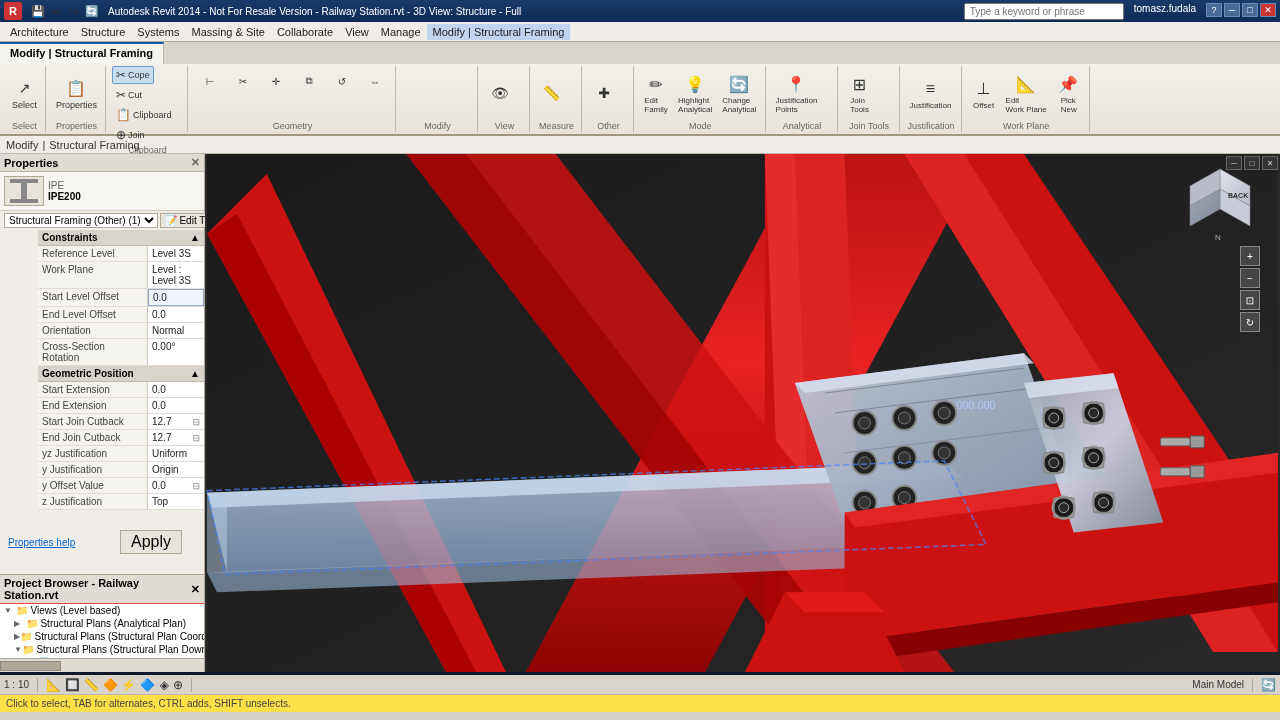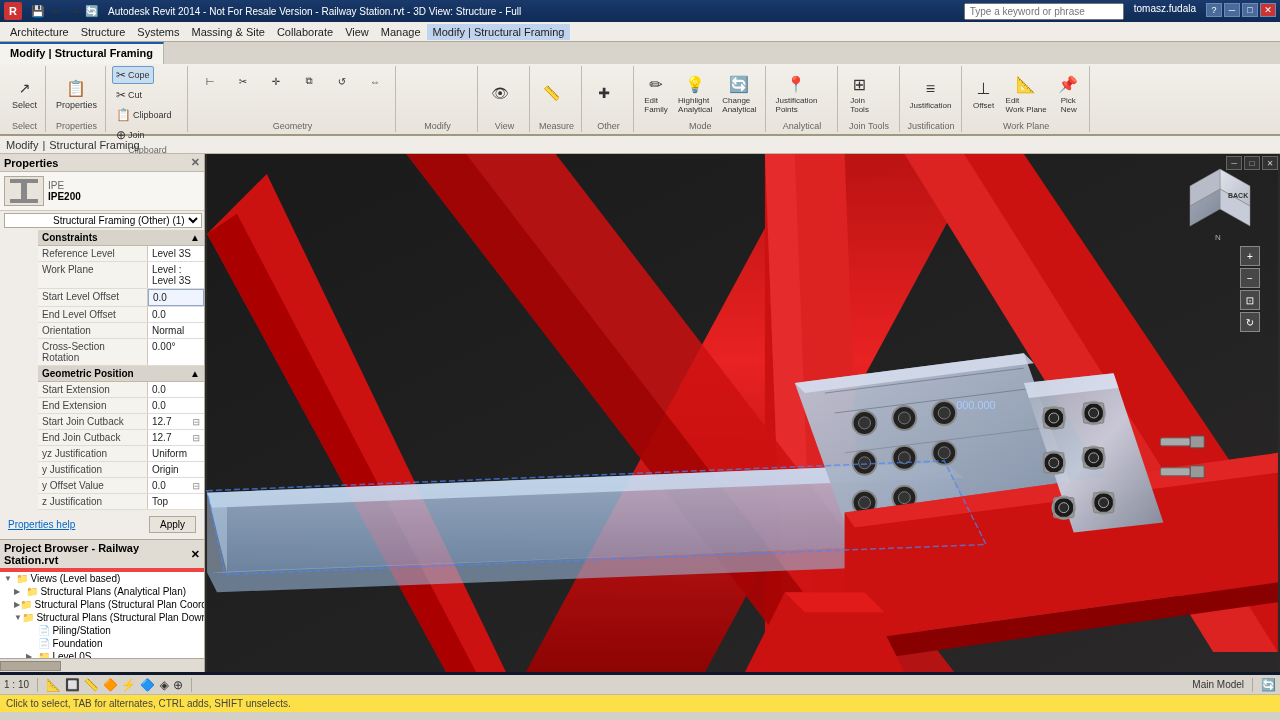--- a/index.html
+++ b/index.html
@@ -250,21 +250,21 @@
       overflow: hidden;
       display: flex;
       flex-direction: column;
     }
     #browser-header {
       display: flex;
       justify-content: flex-start;
       align-items: center;
       background: #e0dcd4;
       padding: 2px 4px;
-      border-bottom: 4px solid #ef4444;
+      border-bottom: 1px solid #ef4444;
     }
     #browser-header span { font-size: 11px; font-weight: bold; }
     #browser-tree {
       overflow-y: auto;
       flex: 1;
       background: white;
       font-size: 10px;
     }
     .tree-item {
       display: flex;
@@ -665,21 +665,21 @@
             <rect x="4" y="22" width="28" height="4" fill="#888"></rect>
           </svg>
         </div>
         <div class="type-info">
           <div class="type-category">IPE</div>
           <div class="type-name">IPE200</div>
         </div>
       </div>
 
       <div class="type-dropdown">
-        <select style="flex:1;font-size:10px;padding-left:44px;"><option>Structural Framing (Other) (1)</option></select>
+        <select style="flex:1;font-size:10px;"><option>Structural Framing (Other) (1)</option></select>
         <div class="edit-type-btn">
           <span>📝</span>
           <span>Edit Type</span>
         </div>
       </div>
 
       <div id="props-table">
         <div class="props-section-header">
           <span>Constraints</span>
           <span>▲</span>
@@ -742,21 +742,21 @@
           <div class="prop-value" style="display:flex;justify-content:space-between;align-items:center;">0.0<span style="font-size:9px;color:#888;">⊟</span></div>
         </div>
         <div class="prop-row">
           <div class="prop-label">z Justification</div>
           <div class="prop-value">Top</div>
         </div>
       </div>
 
       <div style="display:flex;justify-content:space-between;align-items:center;padding:2px 4px;background:#f0ede8;">
         <span class="props-help-link">Properties help</span>
-        <button id="apply-btn" style="margin:4px;padding:2px 10px;font-size:10px;">Apply</button>
+        <button id="apply-btn" style="margin:18px;padding:2px 10px;font-size:16px;">Apply</button>
       </div>
     </div>
 
     <div id="project-browser">
       <div id="browser-header">
         <span>Project Browser - Railway Station.rvt</span>
         <span style="cursor:pointer;font-size:11px;">✕</span>
       </div>
       <div id="browser-tree">
 

